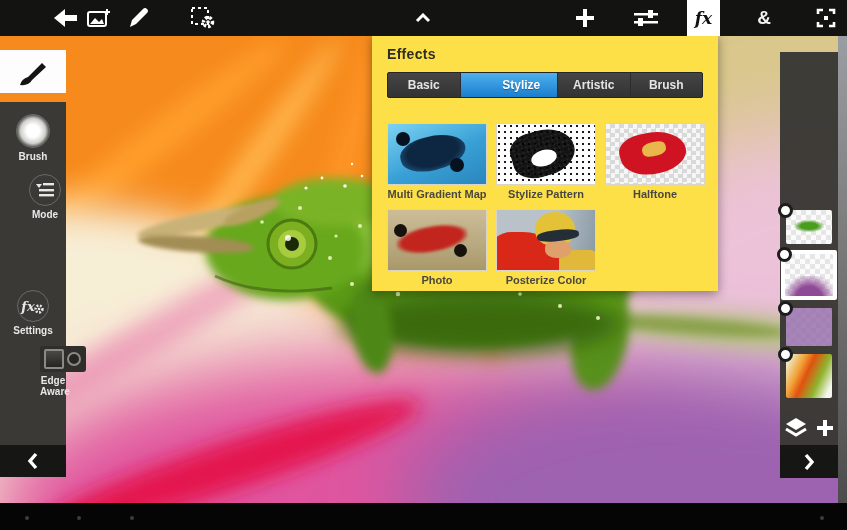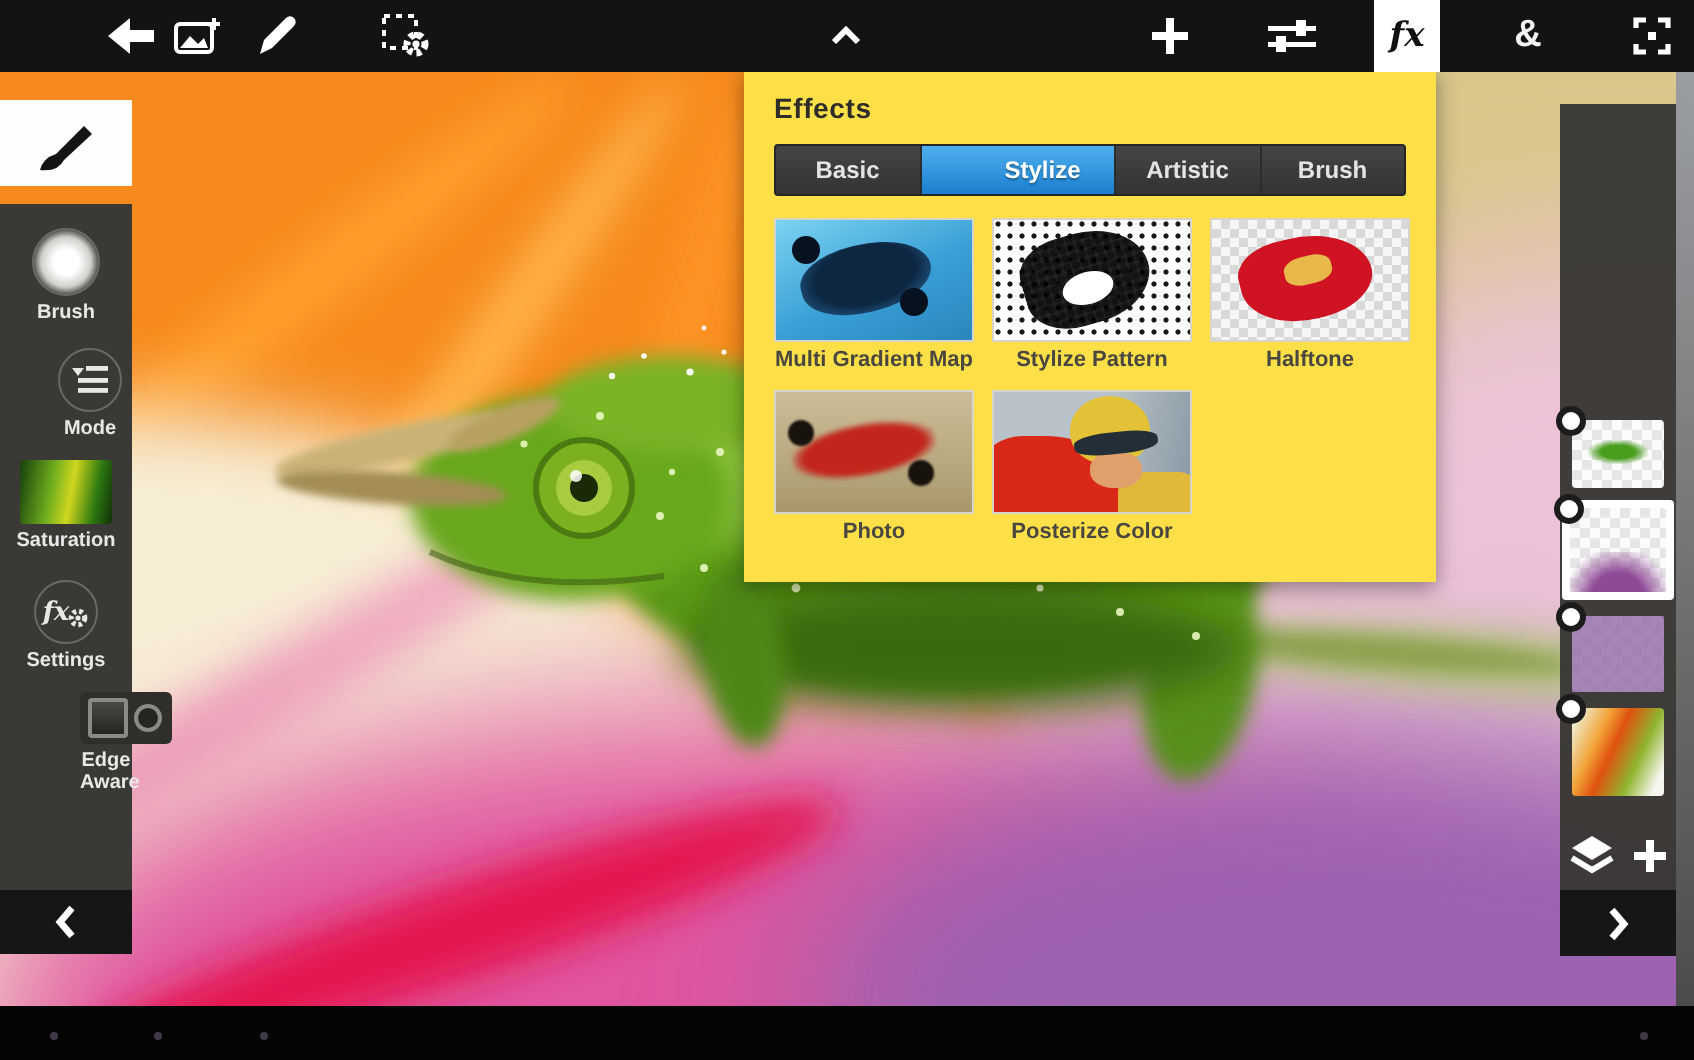--- a/index.html
+++ b/index.html
@@ -17,21 +17,21 @@
   #canvas-wrap { left:0; top:36px; width:838px; height:467px; z-index:1; }
   #gray-strip { left:838px; top:36px; width:9px; height:467px; background:linear-gradient(#9a9da2,#7a7a7a 45%,#4c4c4c); z-index:2; }
 
   
   #effects-panel { left:372px; top:34px; width:346px; height:257px; background:#fde047; box-shadow:0 3px 10px rgba(0,0,0,.4); z-index:30; padding:12px 13px 0 15px; }
   #effects-title { font-size:14px; font-weight:bold; color:#2e2c28; letter-spacing:.3px; }
   #seg-control { margin-top:10px; width:316px; height:26px; background:#3b3b3b; border-radius:2px; display:flex; overflow:hidden; border:1px solid #262626; }
   .seg { flex:1; display:flex; align-items:center; justify-content:center; font-size:12px; font-weight:bold; color:#e4e4e4; border-right:1px solid #2c2c2c; background:linear-gradient(#454545,#333); cursor:default; }
   .seg:last-child { border-right:none; }
   .seg.selected { background:linear-gradient(#4fb0ee,#1a7ecf); color:#fff; text-shadow:0 1px 1px rgba(0,0,0,.35);padding-left:25px; }
-  #fx-grid { margin-top:11px; display:grid; grid-template-columns:100px 100px 100px; grid-column-gap:9px; grid-row-gap:9px; }
+  #fx-grid { margin-top:25px; display:grid; grid-template-columns:100px 100px 100px; grid-column-gap:9px; grid-row-gap:9px; }
   .fx-item { width:100px; }
   .fx-thumb { position:relative; width:100px; height:62px; overflow:hidden; border:1px solid #d8d4ca; }
   .fx-label { margin-top:3px; text-align:center; font-size:11px; font-weight:bold; color:#4a4740; white-space:nowrap; }
   .blob { position:absolute; }
   .checker { background-image:conic-gradient(#e6e6e6 25%, #fbfbfb 0 50%, #e6e6e6 0 75%, #fbfbfb 0); background-size:10px 10px; }
 
   
   .t-mgm { background:linear-gradient(155deg,#7dd2f2,#38a0d6 55%,#2a86bc); }
   .t-mgm .car { left:12px; top:12px; width:66px; height:34px; background:radial-gradient(ellipse at 50% 45%, #0d2742 55%, #1b4a72 75%, transparent 78%); transform:rotate(-14deg); border-radius:45% 55% 50% 50%; }
   .t-mgm .w1,.t-mgm .w2 { width:14px; height:14px; border-radius:50%; background:#06121f; }
@@ -303,24 +303,20 @@
     <div class="ring" style="width:32px;height:32px;">
       <svg width="18" height="14" viewBox="0 0 18 14" id="mode-glyph">
           <polygon points="0,1 6,1 3,5" fill="#e8e8e6"></polygon>
           <rect x="7" y="0" width="11" height="2.4" fill="#e8e8e6"></rect>
           <rect x="3" y="6" width="15" height="2.4" fill="#e8e8e6"></rect>
           <rect x="3" y="11" width="15" height="2.4" fill="#e8e8e6"></rect>
         </svg>
     </div>
     <div class="tool-label">Mode</div>
   </div>
-  <div class="tool" style="top:128px;">
-    <div id="sat-thumb"></div>
-    <div class="tool-label">Saturation</div>
-  </div>
   <div class="tool" style="top:188px;">
     <div class="ring" style="width:32px;height:32px;">
       <span id="settings-glyph">fx</span>
       <svg width="12" height="12" viewBox="0 0 12 12" style="margin-left:-2px;margin-top:6px;">
           <circle cx="6" cy="6" r="3.4" fill="none" stroke="#e8e8e6" stroke-width="2.6" stroke-dasharray="1.8 1.5"></circle>
           <circle cx="6" cy="6" r="1.3" fill="#e8e8e6"></circle>
         </svg>
     </div>
     <div class="tool-label">Settings</div>
   </div>

